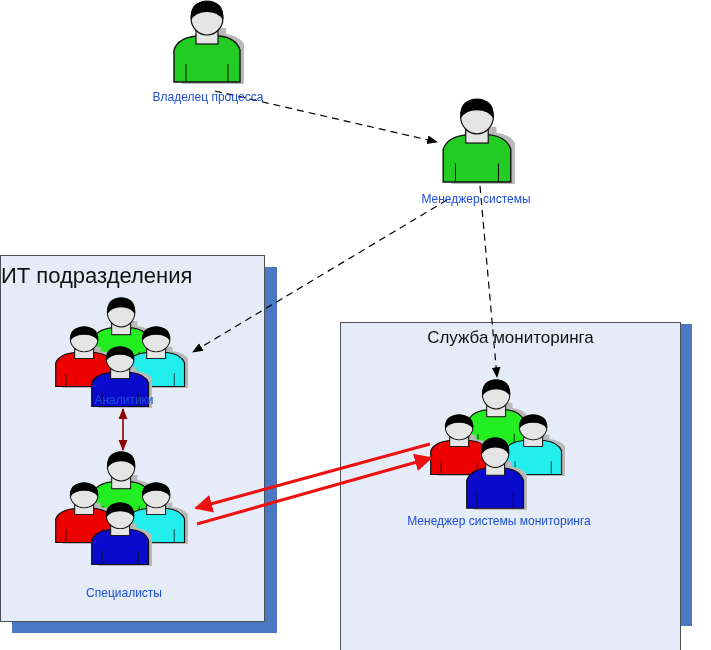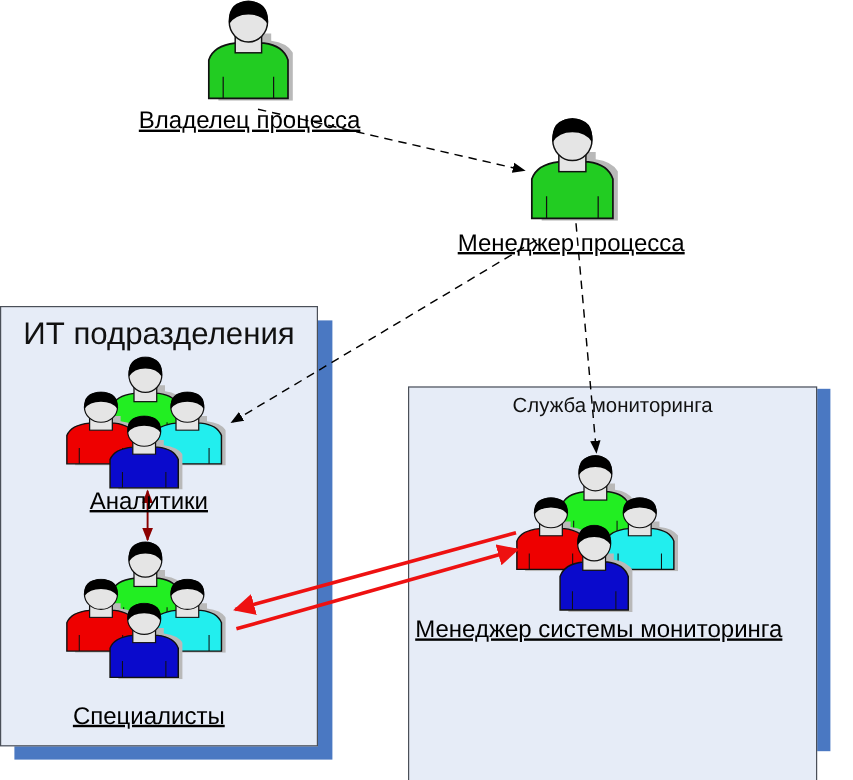--- a/index.html
+++ b/index.html
@@ -1,23 +1,23 @@
 <!DOCTYPE html>
 <html><head>
 <meta charset="utf-8">
 <style>
   html, body { margin: 0; padding: 0; background: #ffffff; }
   body { width: 711px; height: 650px; position: relative; overflow: hidden;
          font-family: "Liberation Sans", "DejaVu Sans", sans-serif; color: #111; }
   .box-shadow { position: absolute; background: #4a78c2; }
   .box { position: absolute; background: #e6ecf7; border: 1.5px solid #4a4f58; box-sizing: border-box; }
   .box-title { position: absolute; left: 0; right: 0; text-align: center; color: #111; }
-  #it-title { font-size: 26px; top: 7px; left: 0; right: 0; text-align: center; }
+  #it-title { font-size: 22px; top: 7px; left: 0; right: 0; text-align: left; }
   #mon-title { font-size: 17px; top: 5px; }
-  .label { position: absolute; font-size: 20px; color: #000000; white-space: nowrap; transform: translateX(-50%); text-decoration: underline; }
+  .label { position: absolute; font-size: 12px; color: #1d4ed8; white-space: nowrap; transform: translateX(-50%); }
   svg.overlay { position: absolute; left: 0; top: 0; }
 </style>
 </head>
 <body>
 
 <div class="box-shadow" style="left:12px; top:267px; width:265px; height:366px;"></div>
 <div class="box" style="left:0px; top:255px; width:265px; height:367px;">
   <div class="box-title" id="it-title">ИТ подразделения</div>
 </div>
 
@@ -122,16 +122,16 @@
       </svg>
   </g>
 
   <line x1="123" y1="409" x2="123" y2="450" stroke="#8b0000" stroke-width="1.6" marker-start="url(#arrDarkStart)" marker-end="url(#arrDark)"></line>
 
   <line x1="430" y1="444" x2="196" y2="508" stroke="#ee1111" stroke-width="3" marker-end="url(#arrRed)"></line>
   <line x1="197" y1="524" x2="431" y2="458" stroke="#ee1111" stroke-width="3" marker-end="url(#arrRed)"></line>
 </svg>
 
 <div class="label" style="left:208px; top:90px;">Владелец процесса</div>
-<div class="label" style="left:476px; top:192px;">Менеджер процесса</div>
-<div class="label" style="left:124px; top:407px;">Аналитики</div>
+<div class="label" style="left:476px; top:192px;">Менеджер системы</div>
+<div class="label" style="left:124px; top:393px;">Аналитики</div>
 <div class="label" style="left:124px; top:586px;">Специалисты</div>
 <div class="label" style="left:499px; top:514px;">Менеджер системы мониторинга</div>
 
 </body></html>

